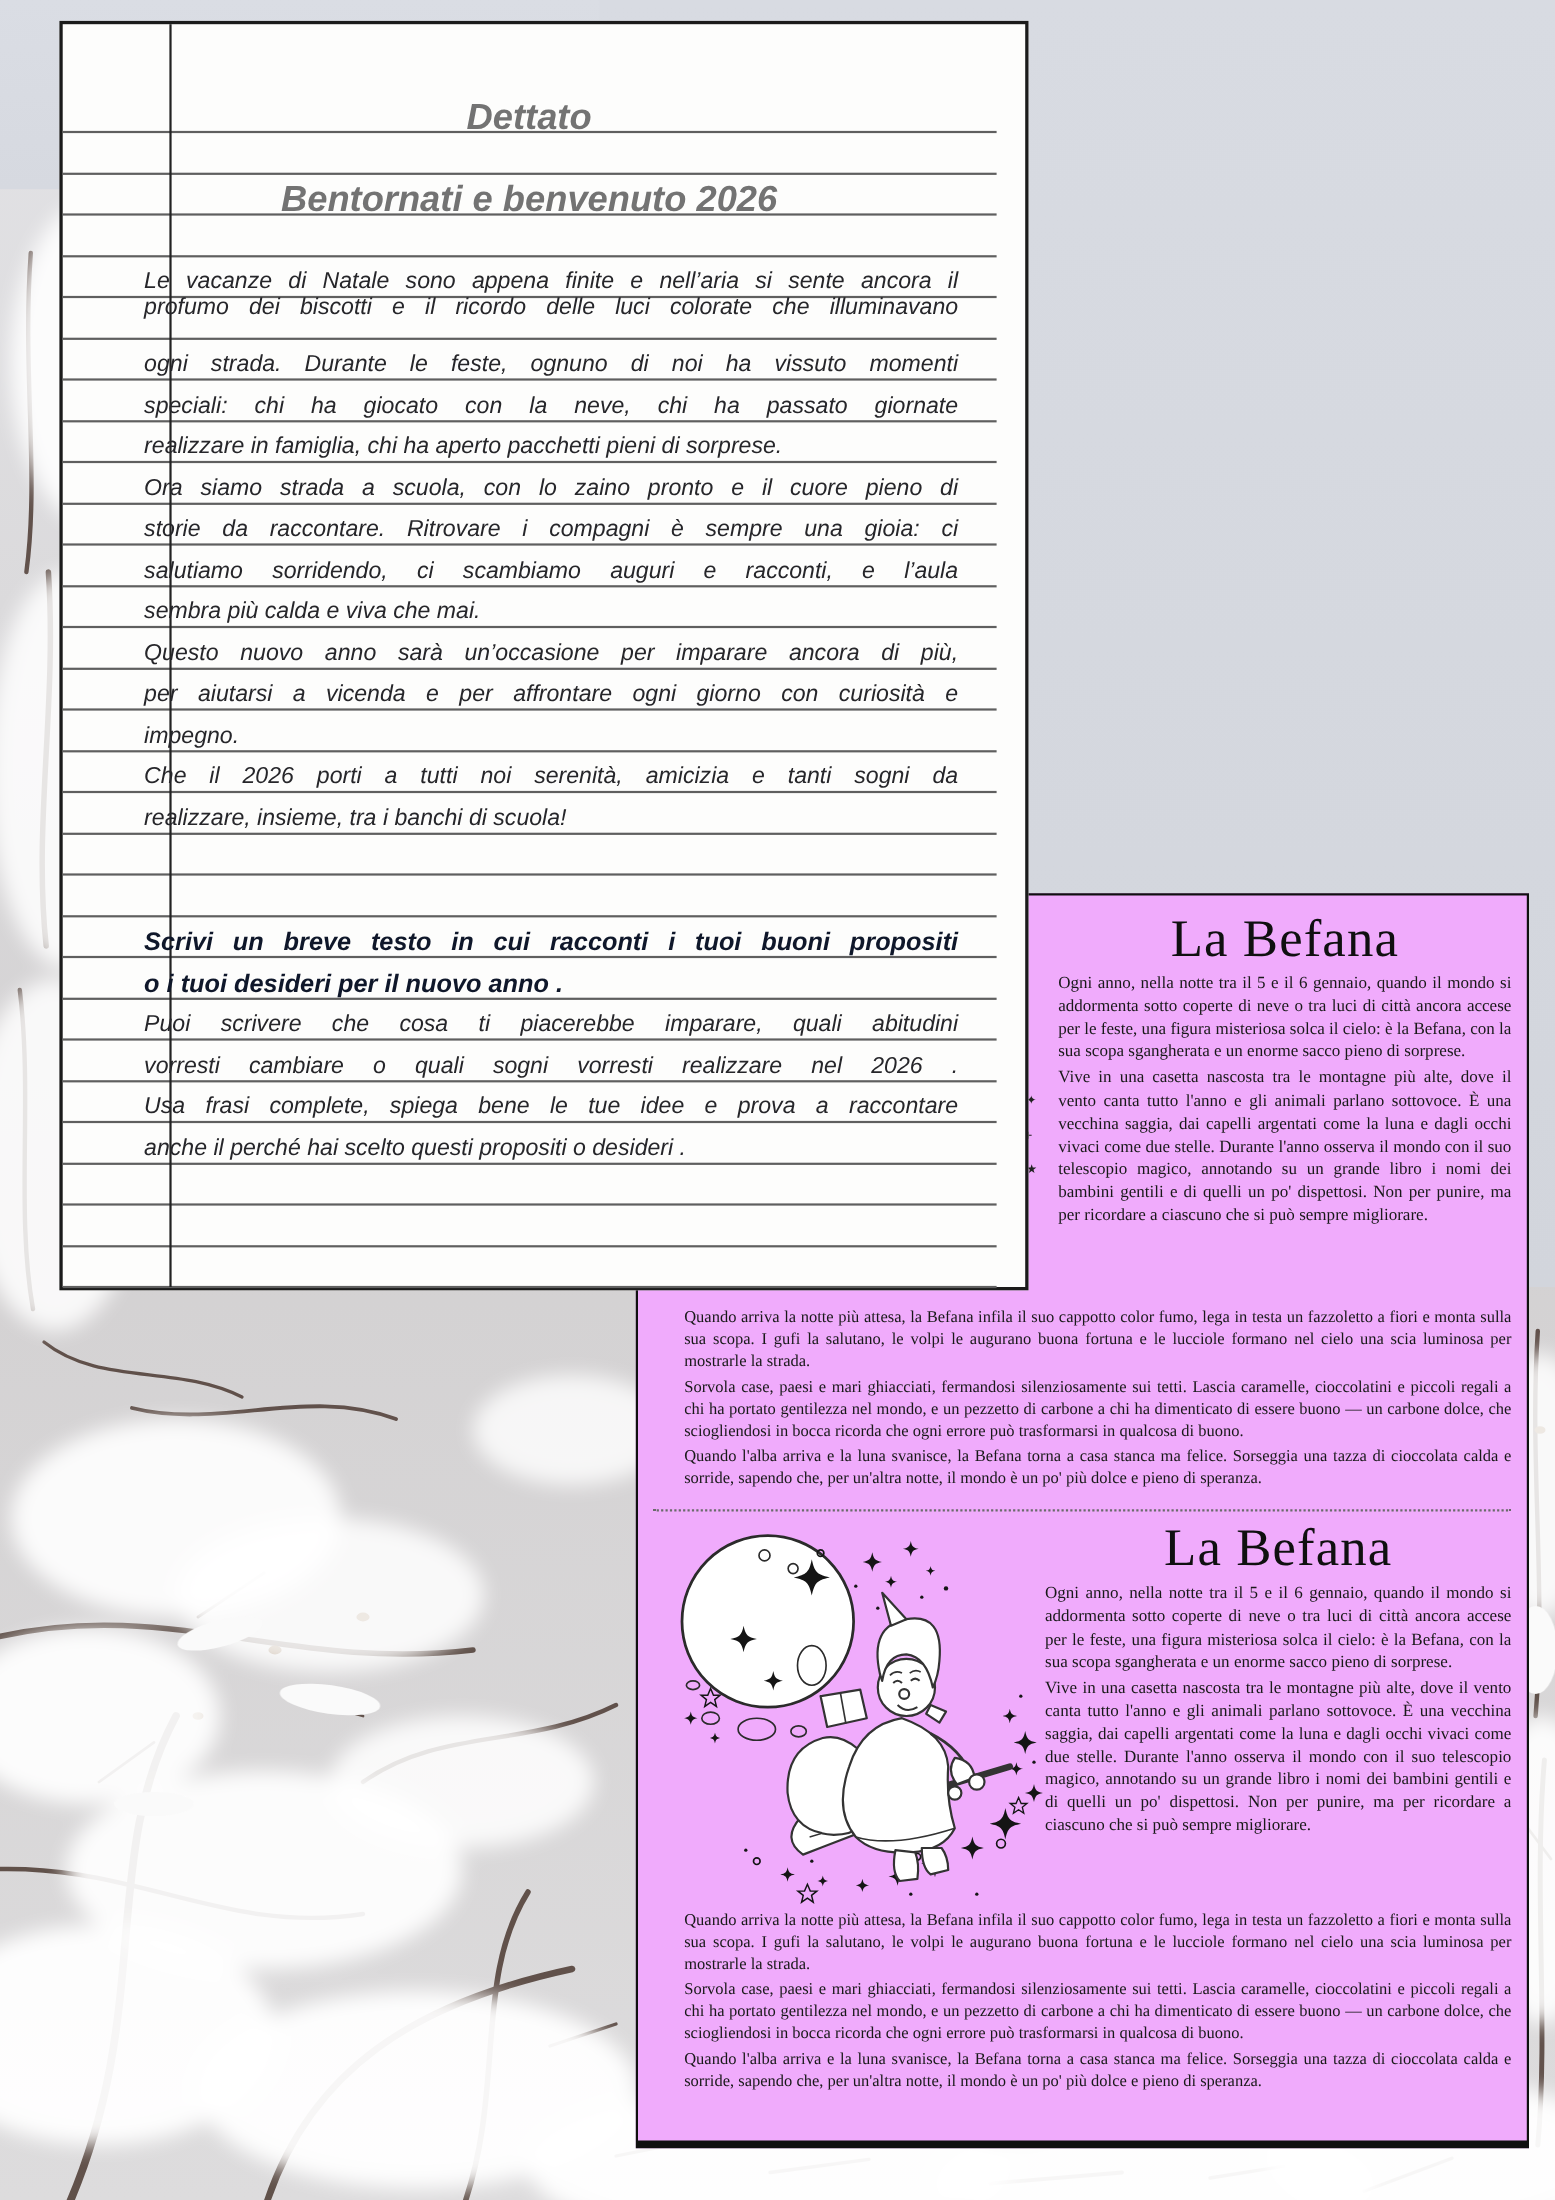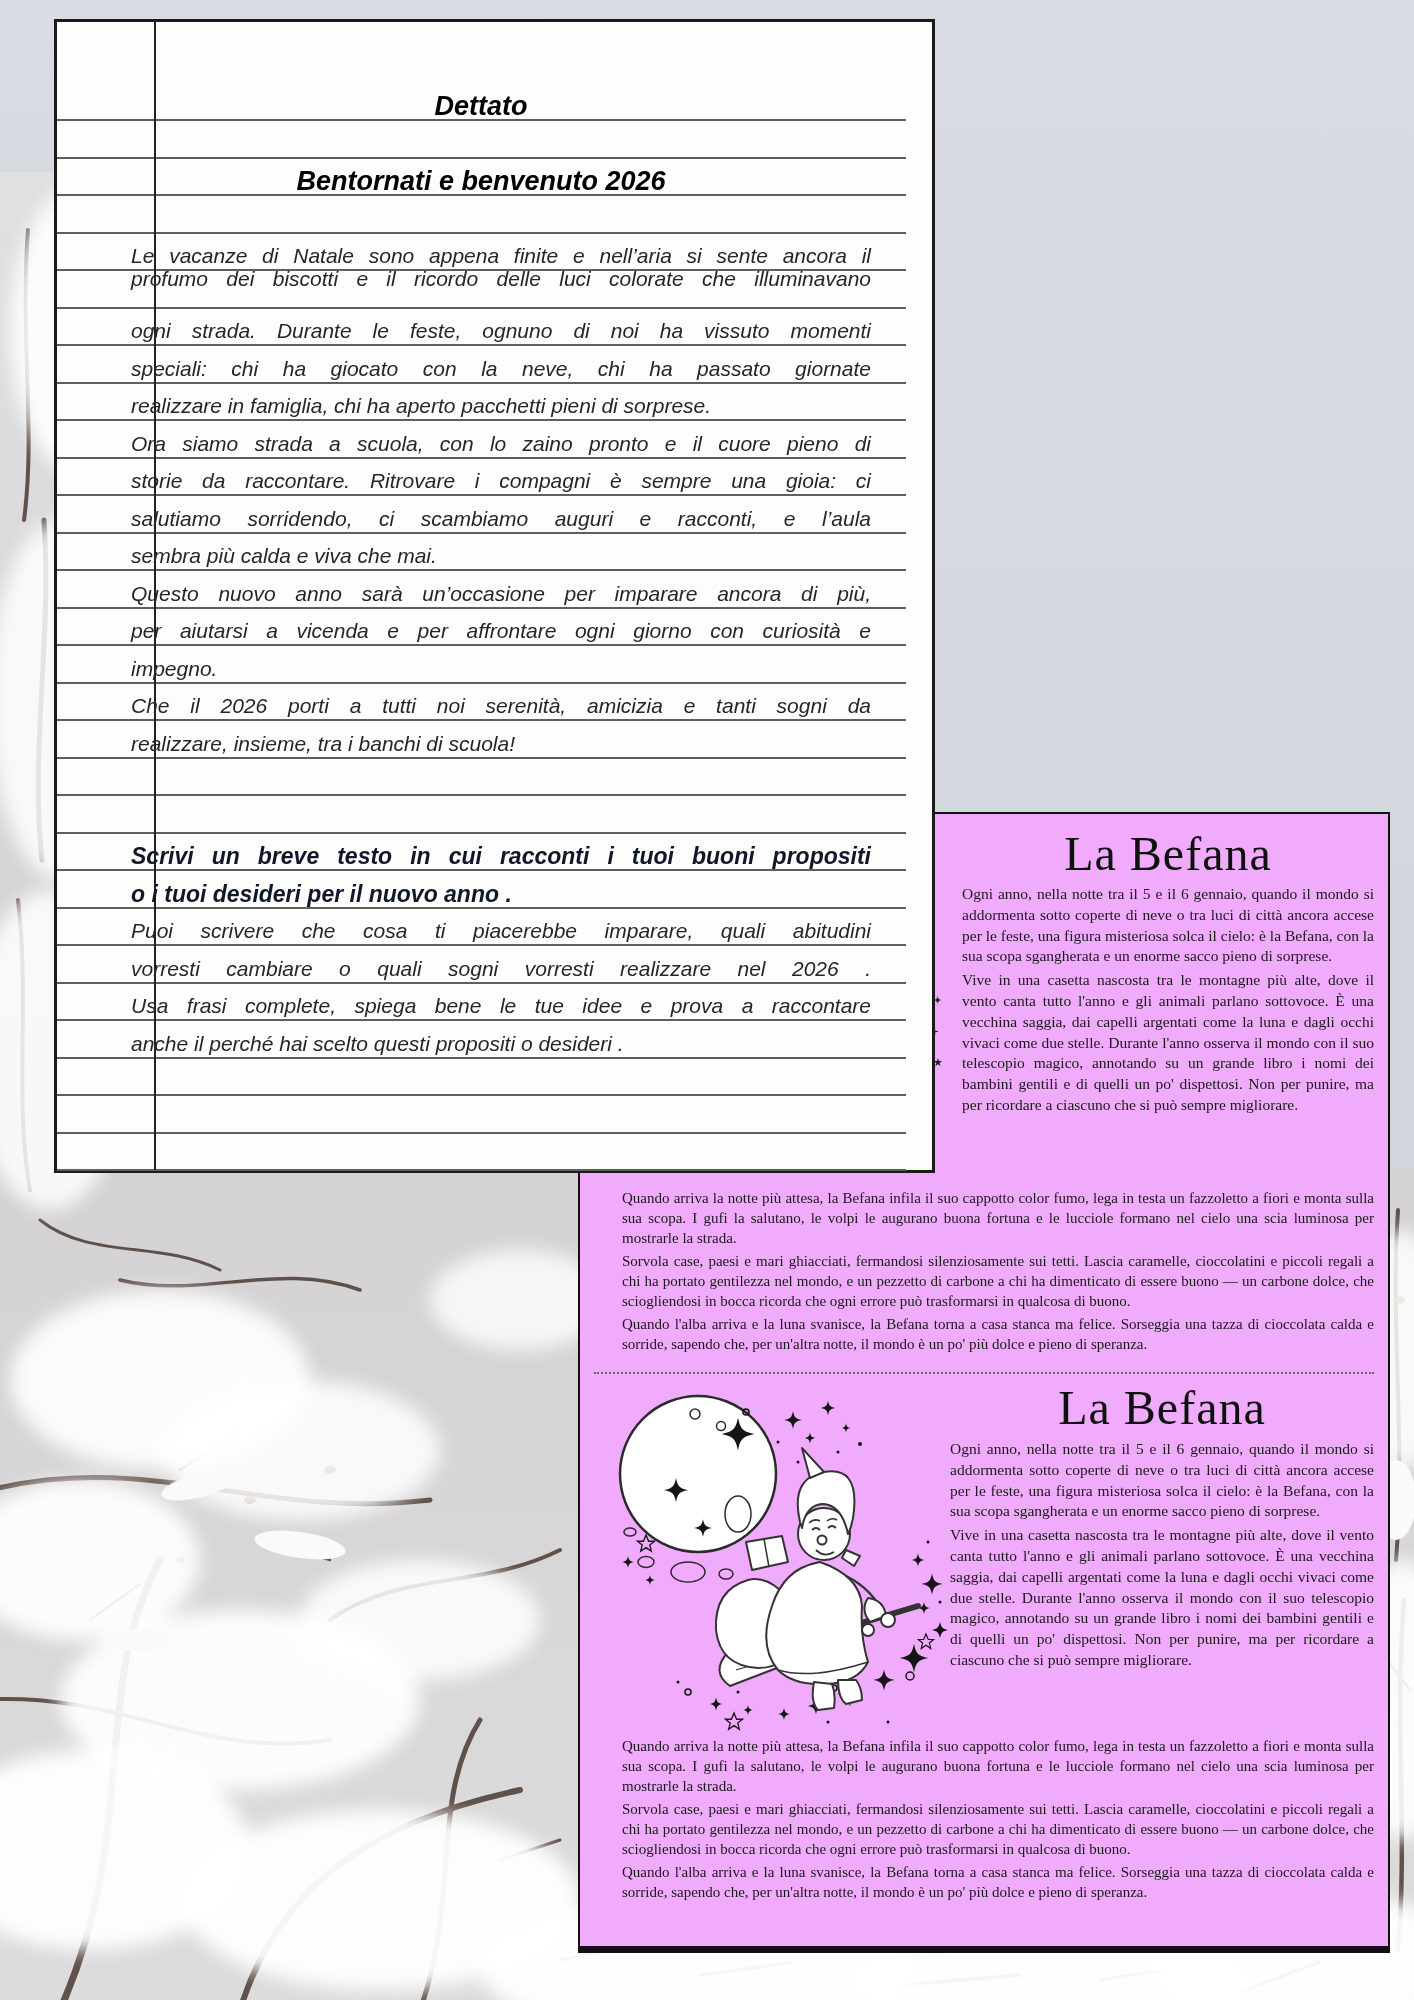--- a/index.html
+++ b/index.html
@@ -13,21 +13,21 @@
            background:linear-gradient(180deg,#d8dbe2,#d2d5dc);z-index:1;}
   
   .notebook{position:absolute;left:54px;top:19px;width:881px;height:1154px;
             background:#fdfdfc;border:3px solid #1b1b1b;box-sizing:border-box;z-index:3;}
   .rule{position:absolute;left:0;width:849px;height:0;border-top:2px solid #5f5f5f;}
   .margin-line{position:absolute;left:97px;top:0;bottom:0;width:2px;background:#222;}
   .nb-line{position:absolute;left:74px;width:740px;height:34px;line-height:34px;
            font-style:italic;font-size:21px;color:#26262a;white-space:nowrap;
            font-family:"Liberation Sans",sans-serif;}
   .nb-line.just,.nb-line.red-just{text-align:justify;text-align-last:justify;}
-  .nb-line.title{color:#000000;font-weight:bold;font-size:27px;text-align:right;
+  .nb-line.title{color:#737373;font-weight:bold;font-size:33px;text-align:right;
                  text-align-last:center;width:700px;}
   .nb-line.red,.nb-line.red-just{color:#0f172a;font-weight:bold;font-size:23px;}
   
   .sheet{position:absolute;left:578px;top:812px;width:812px;height:1141px;
          background:#f0abfc;border:2px solid #101010;border-bottom:7px solid #101010;
          box-sizing:border-box;overflow:hidden;z-index:2;color:#191919;}
   .bef-title{position:absolute;text-align:center;
              font-family:"Liberation Serif",serif;font-size:48px;letter-spacing:1px;color:#101010;}
   .t1{left:382px;top:12px;width:412px;}
   .t2{left:370px;top:566px;width:424px;}

